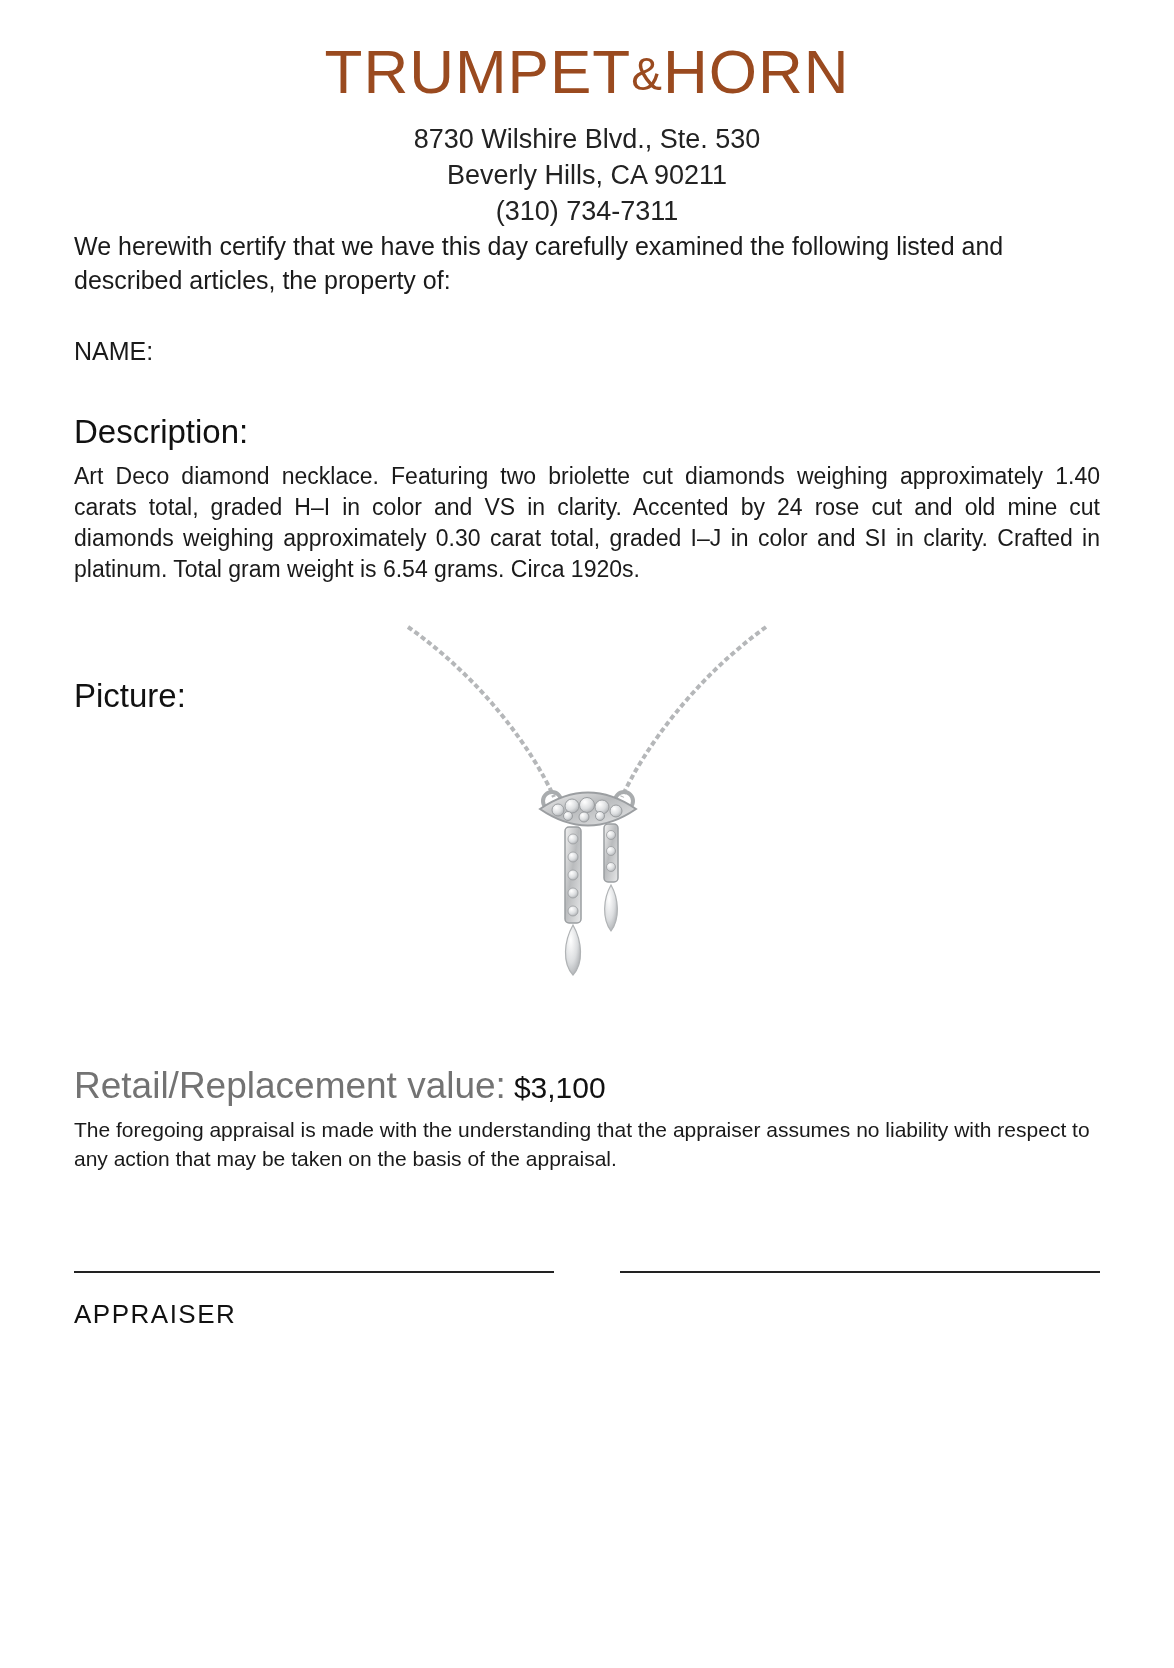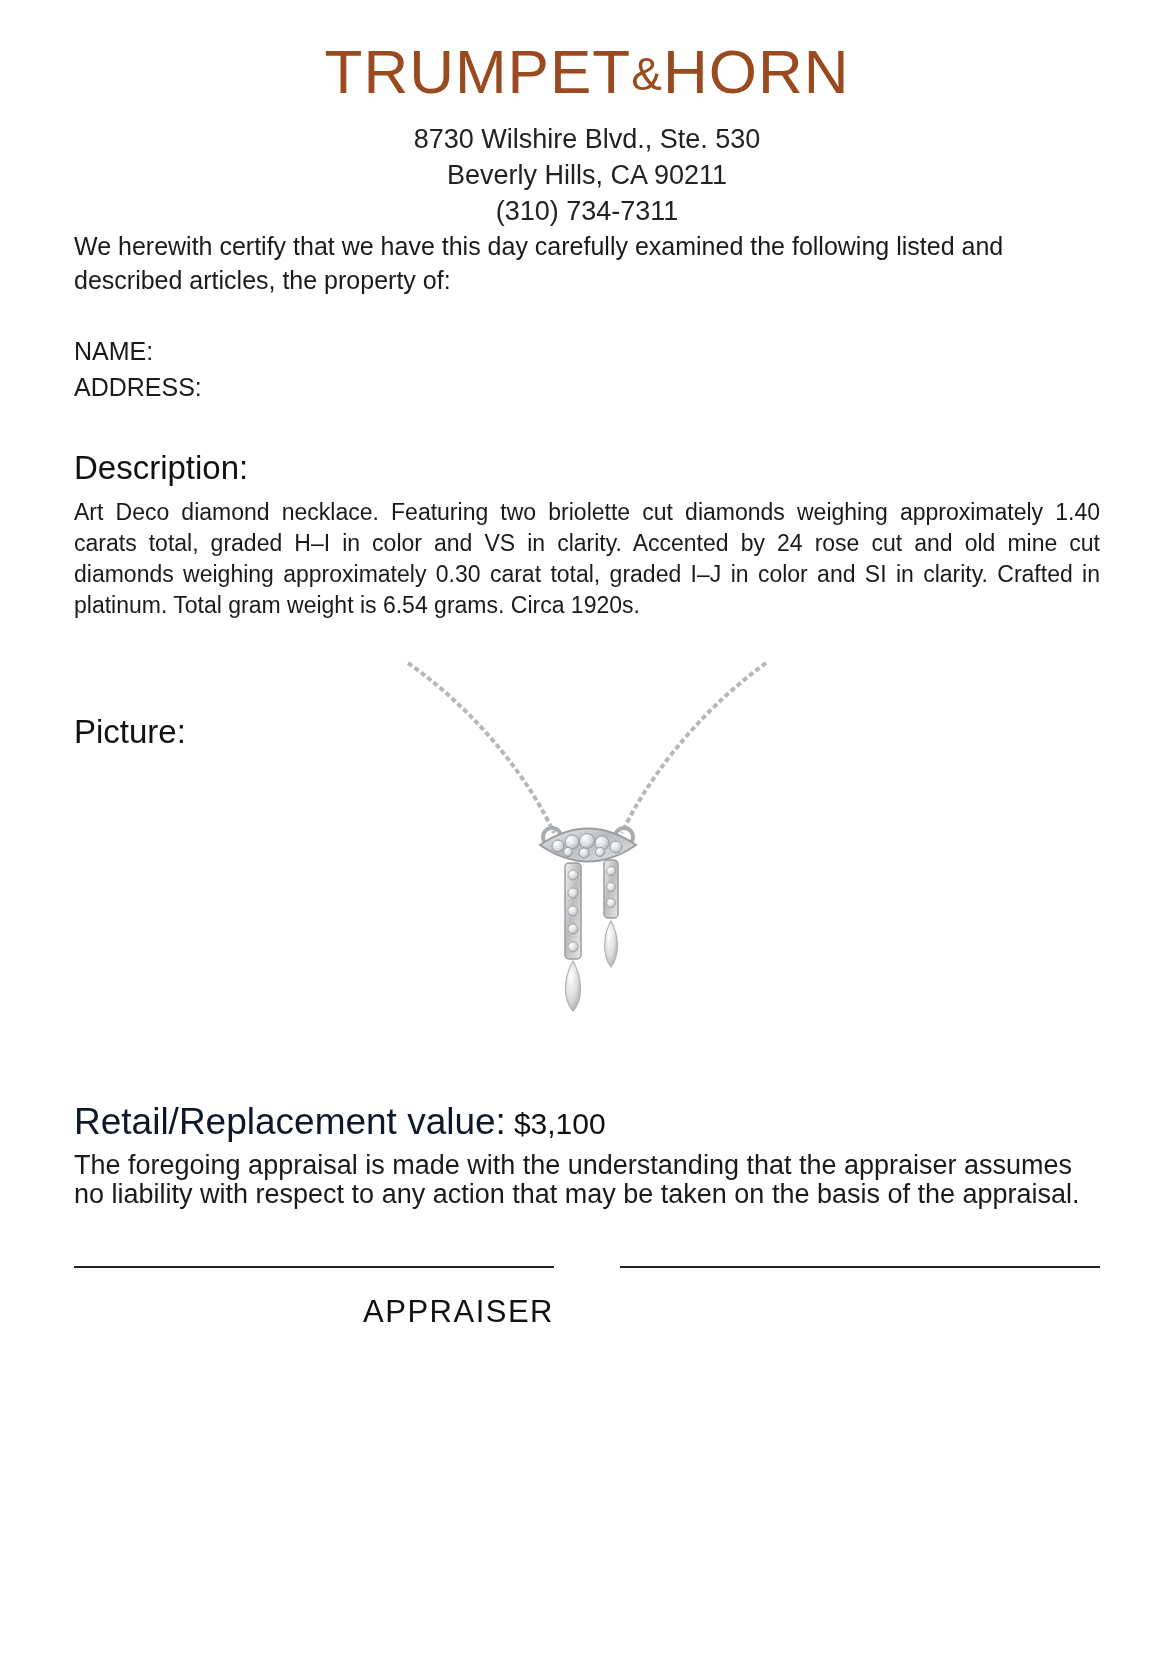--- a/index.html
+++ b/index.html
@@ -88,51 +88,51 @@
     top: 0;
     width: 430px;
     height: 400px;
   }
   .value-line {
     margin-top: 46px;
     white-space: nowrap;
   }
   .value-label {
     font-size: 37px;
-    color: #0f172a;
+    color: #737373;
   }
   .value-amount {
     font-size: 30px;
     color: #111;
     margin-left: 8px;
   }
   .disclaimer {
     margin-top: 8px;
-    font-size: 27px;
+    font-size: 21px;
     line-height: 29px;
     color: #1a1a1a;
   }
   .sign-area {
     position: absolute;
     left: 74px;
     right: 74px;
     bottom: 210px;
   }
   .sign-lines {
     display: flex;
     justify-content: space-between;
   }
   .sign-col { width: 480px; }
   .sign-rule {
     border-top: 2px solid #222;
     height: 0;
   }
   .sign-label {
-    text-align: right;
-    font-size: 31px;
+    text-align: left;
+    font-size: 26px;
     letter-spacing: 1.5px;
     margin-top: 26px;
     color: #111;
   }
 </style>
 </head>
 <body>
 
 <div class="page">
 
@@ -141,21 +141,20 @@
   <div class="addr">
     <div>8730 Wilshire Blvd., Ste. 530</div>
     <div>Beverly Hills, CA 90211</div>
     <div>(310) 734-7311</div>
   </div>
 
   <div class="intro">We herewith certify that we have this day carefully examined the following listed and described articles, the property of:</div>
 
   <div class="field-block">
     <div>NAME:</div>
-    <div>ADDRESS:</div>
   </div>
 
   <div class="section-title">Description:</div>
   <div class="desc">Art Deco diamond necklace. Featuring two briolette cut diamonds weighing approximately 1.40 carats total, graded H–I in color and VS in clarity. Accented by 24 rose cut and old mine cut diamonds weighing approximately 0.30 carat total, graded I–J in color and SI in clarity. Crafted in platinum. Total gram weight is 6.54 grams. Circa 1920s.</div>
 
   <div class="picture-row">
     <div class="picture-label">Picture:</div>
     <svg class="photo" viewBox="0 0 430 400">
       <defs>
         <linearGradient id="metal" x1="0" y1="0" x2="1" y2="1">

